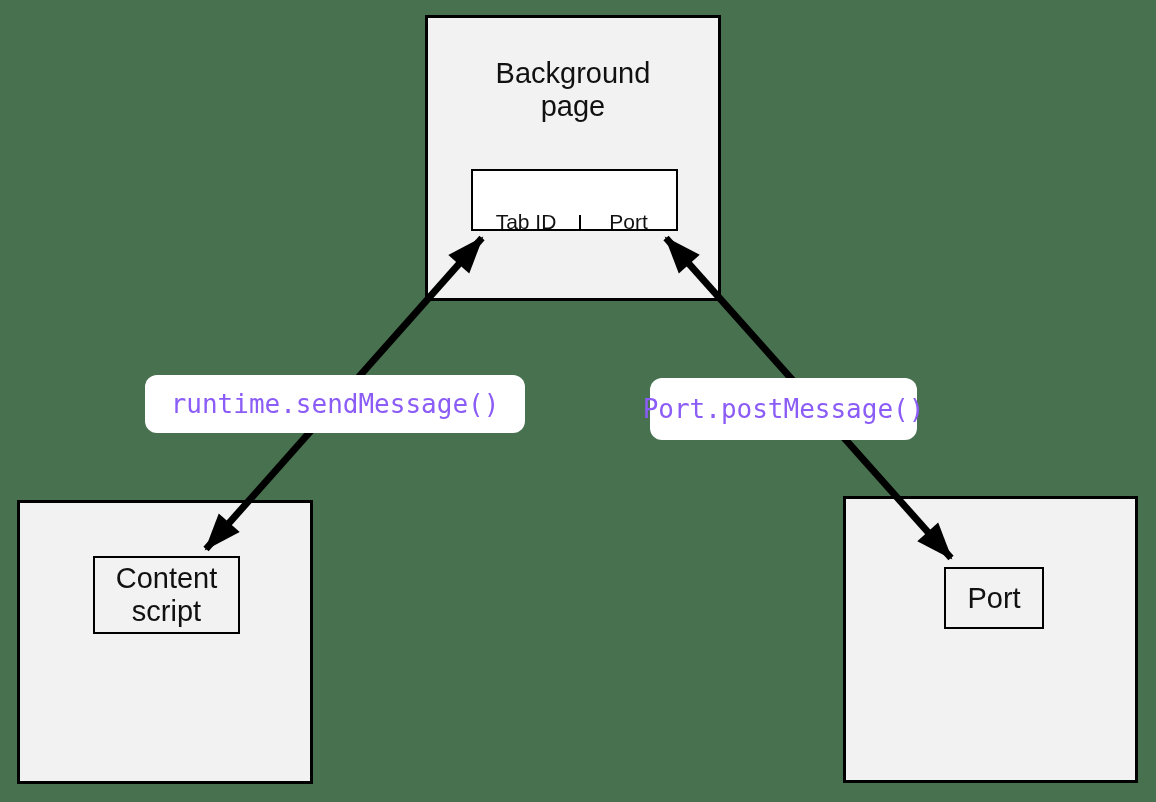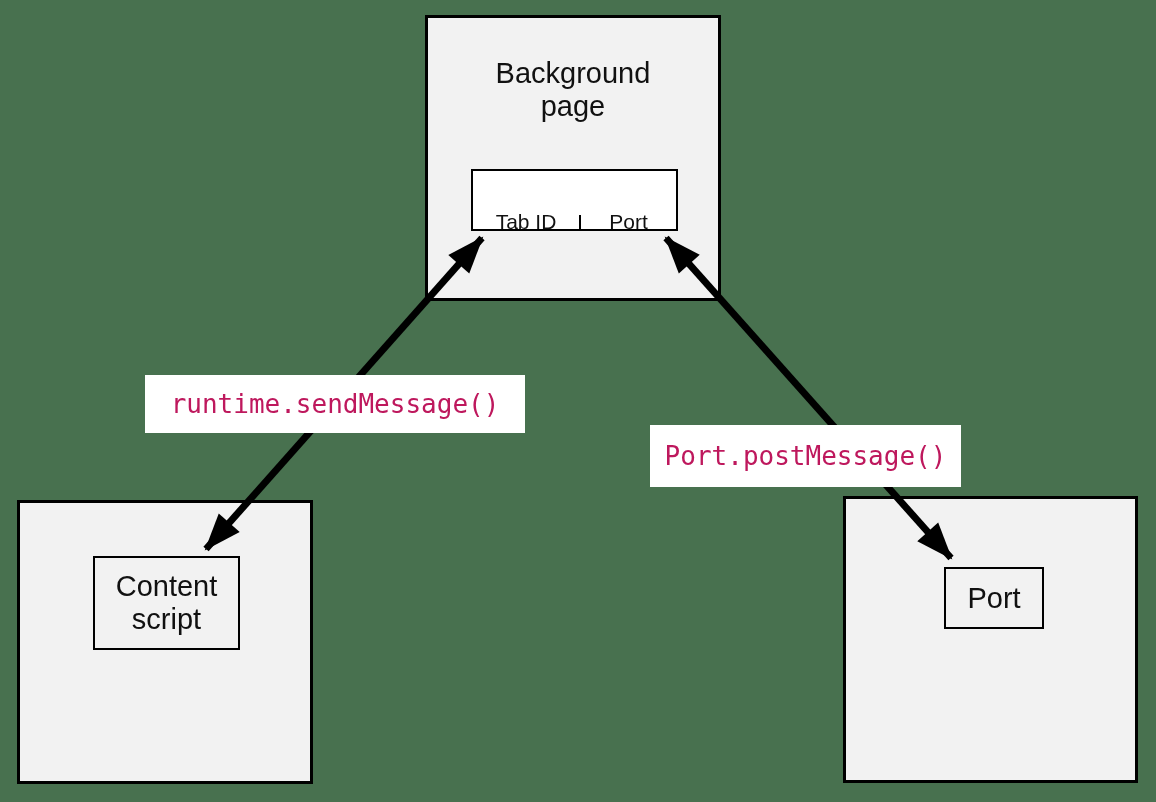--- a/index.html
+++ b/index.html
@@ -63,46 +63,47 @@
     border: 2px solid #000000;
     box-sizing: border-box;
     display: flex;
     align-items: center;
     justify-content: center;
     text-align: center;
     font-size: 29px;
     line-height: 33px;
     z-index: 2;
   }
-  #content-script-box { left: 73px; top: 53px; width: 147px; height: 94px; }
+  #content-script-box { left: 73px; top: 53px; width: 147px; height: 78px; }
   #devtools-port-box  { left: 98px; top: 68px; width: 100px; height: 62px; }
   #content-script-box .inner-label { width: 120px; }
 
   .arrow-layer {
     position: absolute;
     left: 0; top: 0;
     width: 1156px; height: 802px;
     z-index: 5;
     pointer-events: none;
   }
 
   .edge-label {
     position: absolute;
     background: #FFFFFF;
     display: flex;
     align-items: center;
     justify-content: center;
     font-family: "DejaVu Sans Mono", "Liberation Mono", monospace;
     font-size: 26px;
-    color: #be185d;
+    color: #8b5cf6;
     z-index: 10;
     white-space: nowrap;
+    border-radius: 12px;
   }
   #edge-label-runtime { left: 145px; top: 375px; width: 380px; height: 58px; }
-  #edge-label-port    { left: 650px; top: 378px; width: 311px; height: 62px; margin-top: 47px; }
+  #edge-label-port    { left: 650px; top: 378px; width: 267px; height: 62px; }
 </style>
 </head>
 <body>
 
 <div class="canvas">
 
   <div class="big-box" id="background-page">
     <div class="box-title">Background page</div>
     <div class="kv-table">
       <div class="kv-cell first">Tab ID</div>

